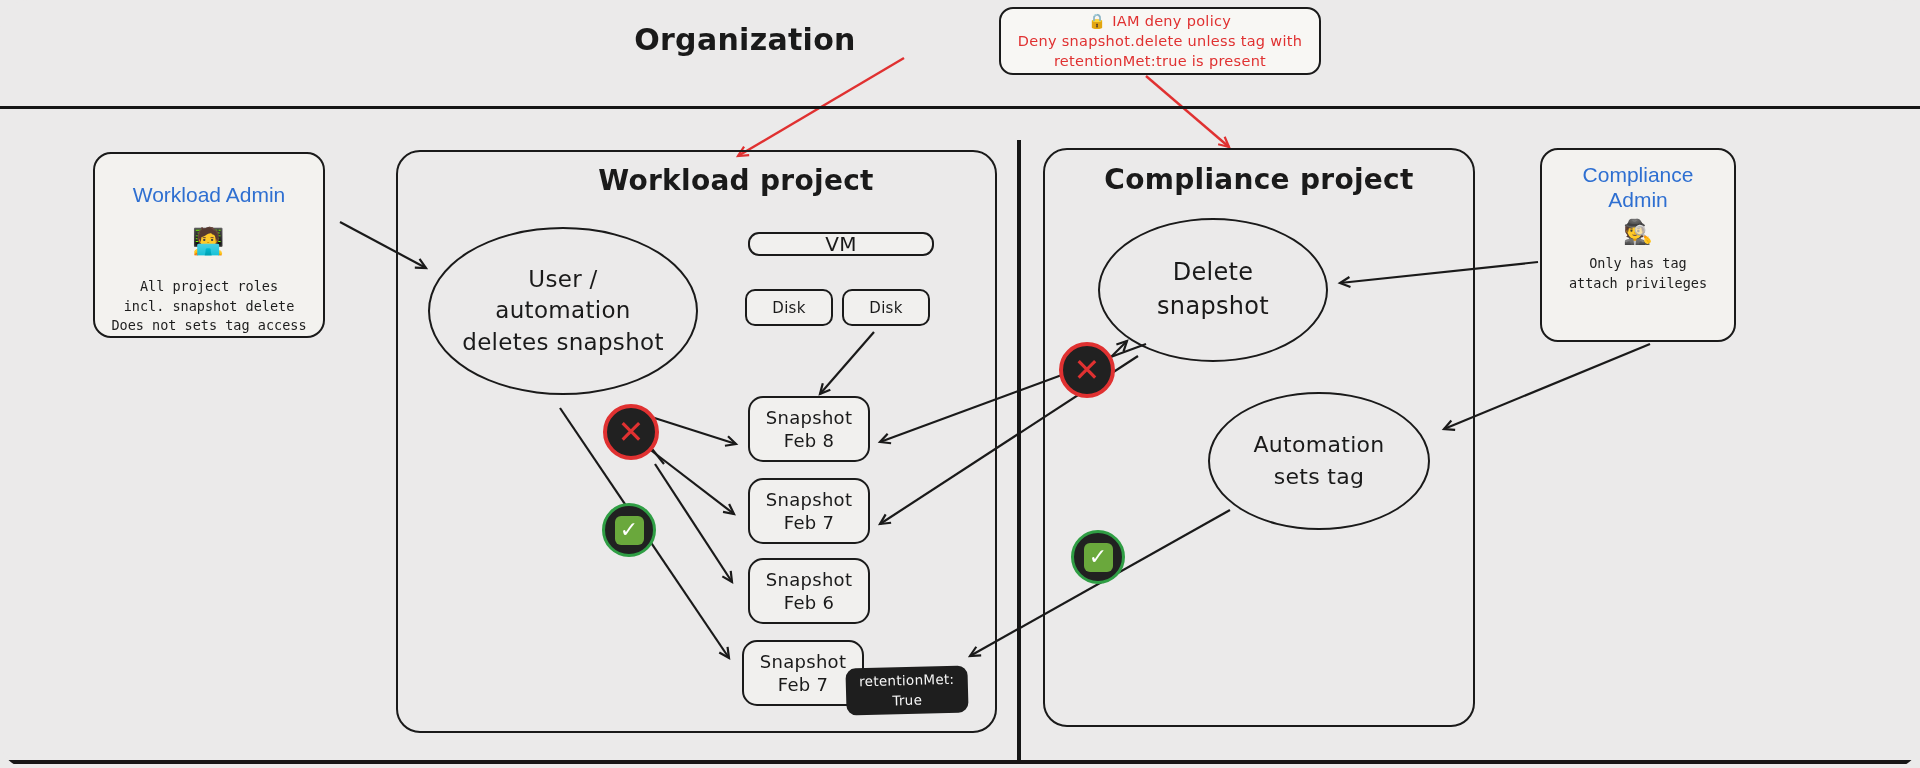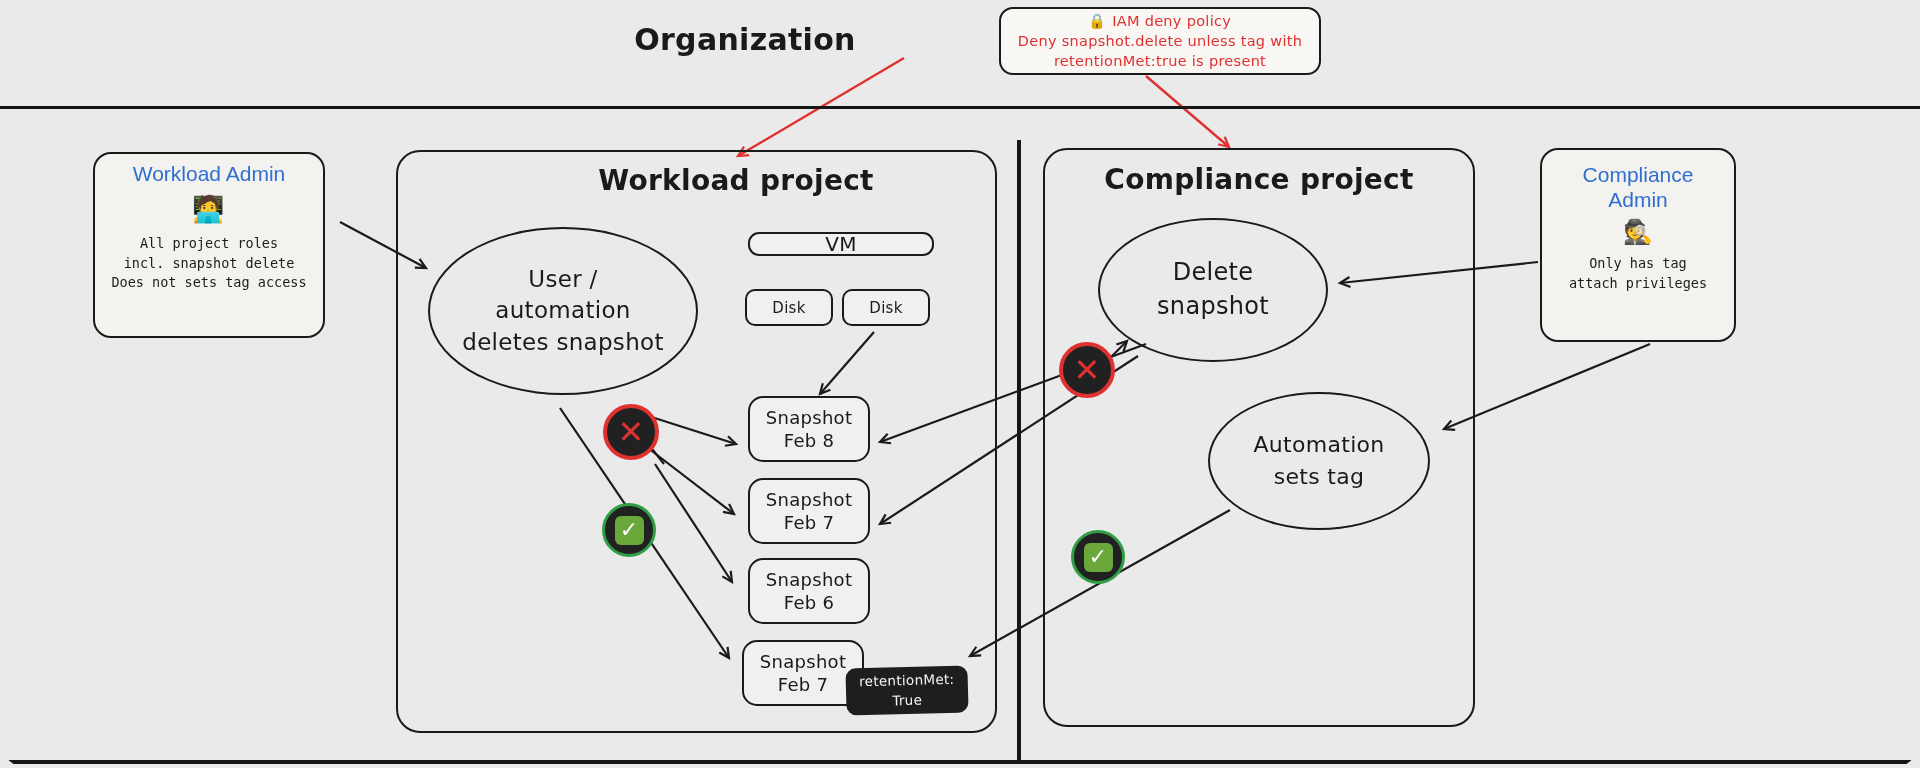--- a/index.html
+++ b/index.html
@@ -83,21 +83,21 @@
 
   <div class="abs note hand" style="left:955px;top:7px;width:322px;height:68px;margin-left:44px;">
     <div>
       <span>🔒</span>
       <span>IAM deny policy</span>
     </div>
     <div>Deny snapshot.delete unless tag with</div>
     <div>retentionMet:true is present</div>
   </div>
 
-  <div class="abs card" style="left:93px;top:152px;width:232px;height:186px;padding-top:7px;">
+  <div class="abs card" style="left:93px;top:152px;width:232px;height:186px;padding-top:28px;justify-content:space-between;">
     <div class="ui admin-title">Workload Admin</div>
     <div class="emoji">🧑‍💻</div>
     <div class="mono admin-body">
       <div>All project roles</div>
       <div>incl. snapshot delete</div>
       <div>Does not sets tag access</div>
     </div>
   </div>
 
   <div class="abs frame" style="left:396px;top:150px;width:601px;height:583px;"></div>

